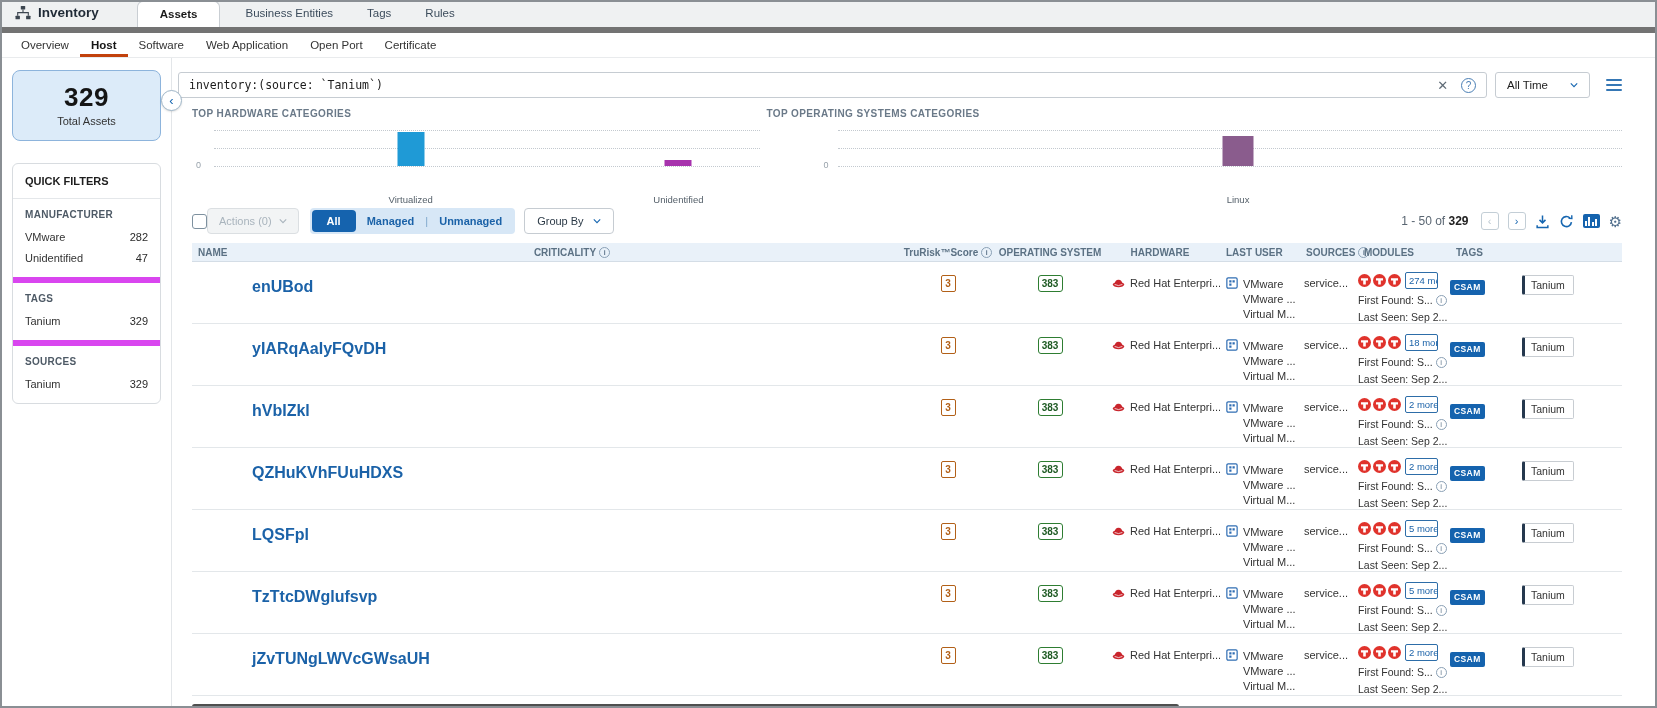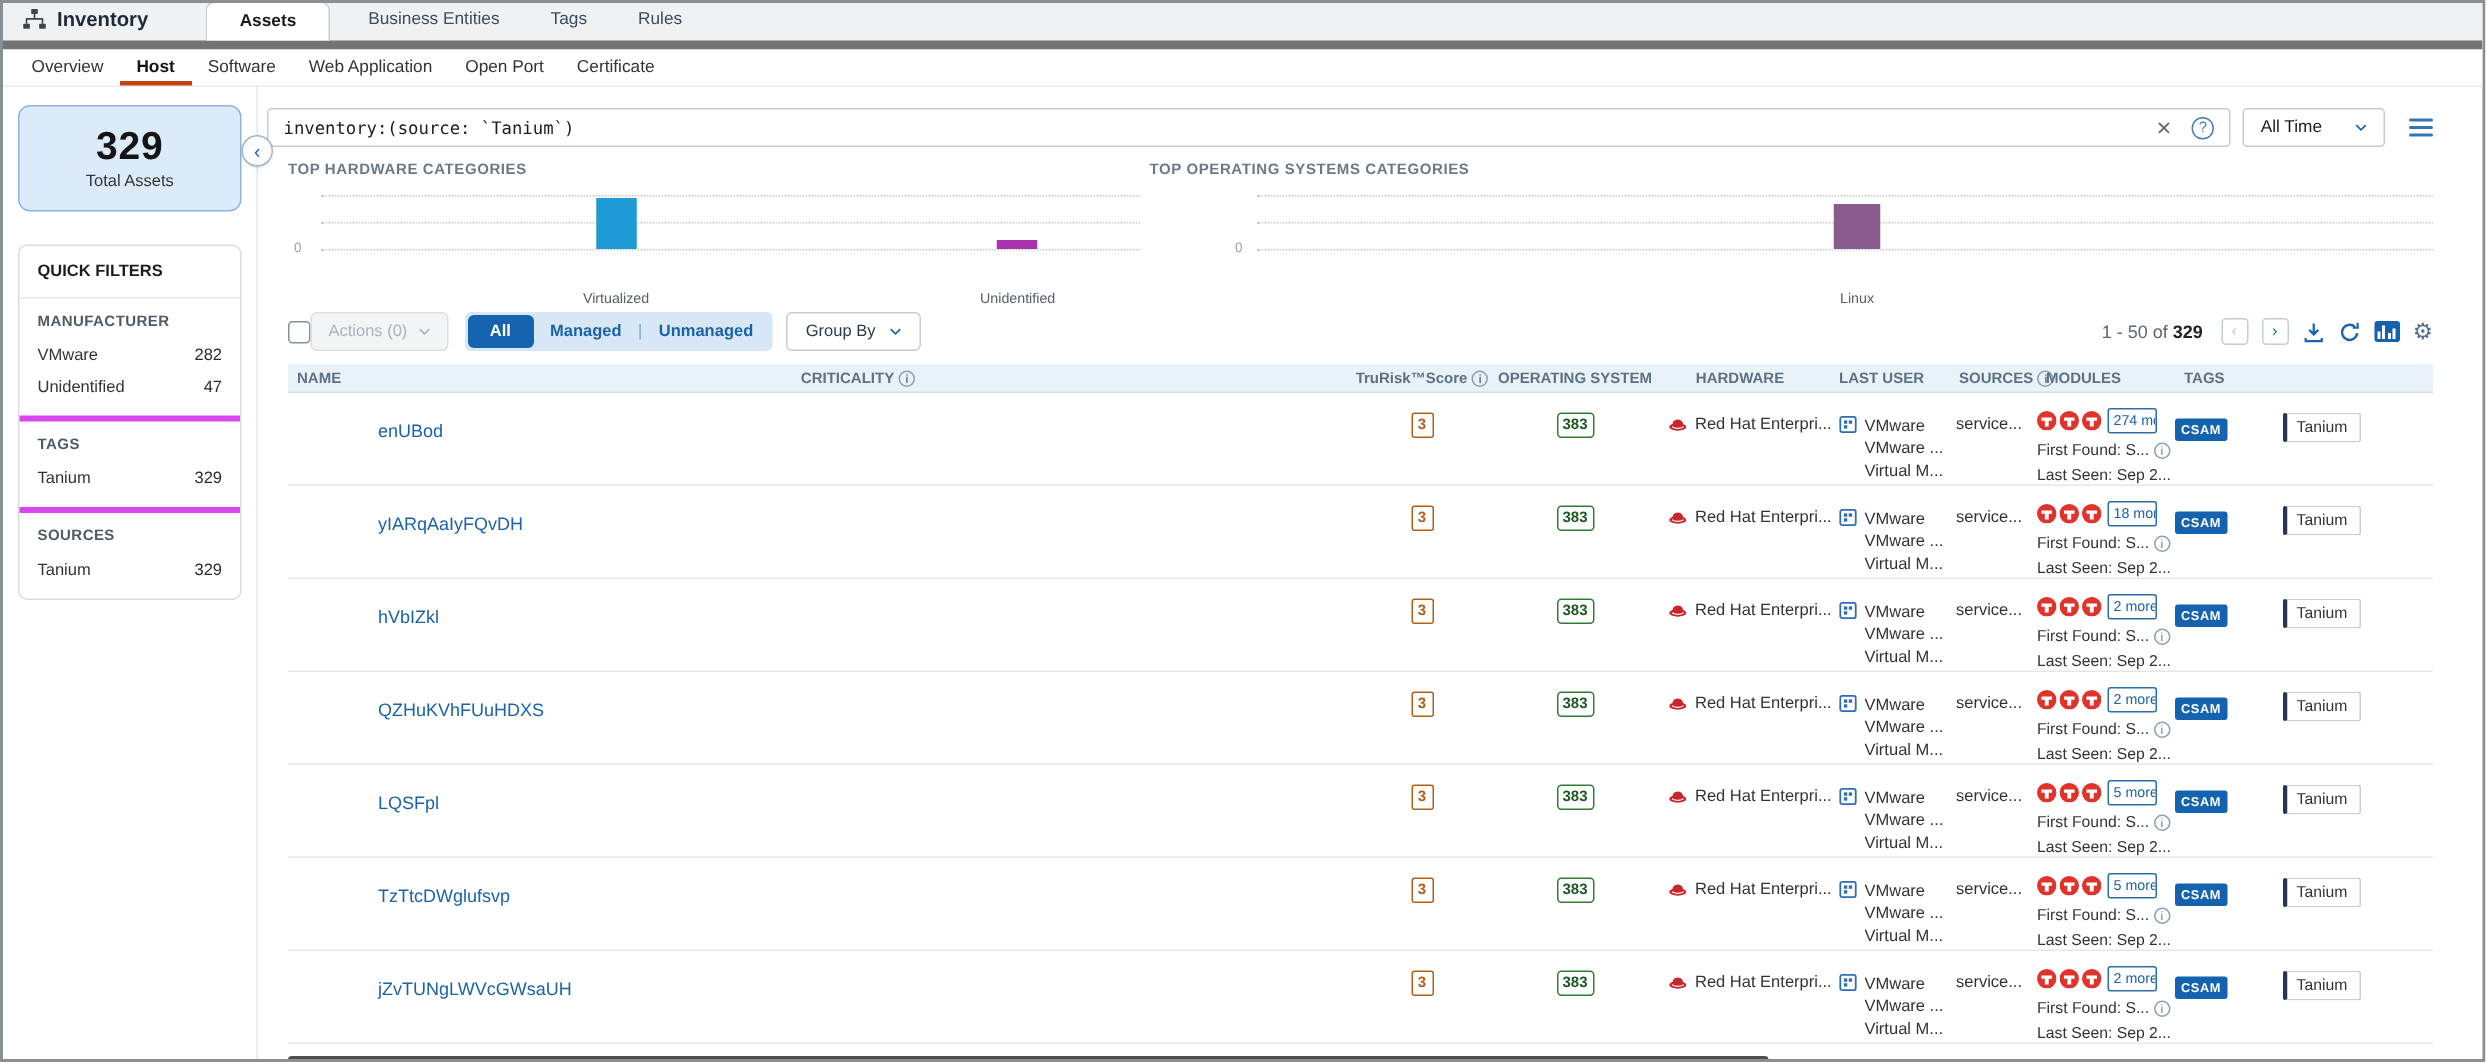--- a/index.html
+++ b/index.html
@@ -20,21 +20,21 @@
 
   
   .body { display:flex; height:650px; }
   .sidebar { width:170px; border-right:1px solid #e3e6e9; padding:12px 10px 0; position:relative; flex:none; }
   .total-card { background:#dcebf9; border:1px solid #8db4dc; border-radius:8px; text-align:center; padding:11px 0 13px; cursor:pointer; }
   .total-value { font-size:26px; font-weight:bold; color:#151515; letter-spacing:.5px; }
   .total-label { font-size:11px; color:#333; margin-top:2px; }
   .collapse-btn { position:absolute; right:-11px; top:32px; width:21px; height:21px; border-radius:50%; background:#fff; border:1px solid #9fb6c8; color:#1666b0; display:flex; align-items:center; justify-content:center; font-size:13px; z-index:3; cursor:pointer; box-shadow:0 1px 2px rgba(0,0,0,.12); }
   .filters-panel { margin-top:22px; border:1px solid #d8dce0; border-radius:6px; background:#fff; }
   .fp-title { padding:11px 12px; font-weight:bold; font-size:11px; color:#1d1d1d; border-bottom:1px solid #e4e7ea; }
-  .fp-group { padding:10px 12px 8px; border-bottom:4px solid #d946ef; }
+  .fp-group { padding:10px 12px 8px; border-bottom:6px solid #d946ef; }
   .fp-group:last-child { border-bottom:none; }
   .fp-group-title { font-size:10px; font-weight:bold; color:#4e5a66; letter-spacing:.3px; margin-bottom:7px; }
   .fp-item { display:flex; justify-content:space-between; font-size:11px; color:#333; padding:4px 0 5px; cursor:pointer; }
   .fp-count { color:#2b2b2b; }
 
   
   .main { flex:1; position:relative; padding:14px 0 0 6px; overflow:hidden; }
   .search-row { display:flex; align-items:center; margin-right:33px; }
   .search-box { flex:1; height:26px; border:1px solid #c6ccd2; border-radius:3px; background:#fff; display:flex; align-items:center; padding:0 10px; }
   .search-query { flex:1; font-family:"DejaVu Sans Mono", monospace; font-size:11.5px; color:#1c1c1c; }
@@ -84,21 +84,21 @@
   .table { margin:8px 33px 0 14px; position:relative; }
   .thead, .trow { display:grid; grid-template-columns:56px minmax(0,1fr) 104px 100px 120px 80px 58px 92px 66px 106px; }
   .thead { background:#e9f1f9; height:19px; align-items:center; border-bottom:1px solid #d4dde6; }
   .th { font-size:10px; font-weight:bold; color:#5b7184; white-space:nowrap; display:flex; align-items:center; gap:3px; cursor:pointer; }
   .th.c-center { justify-content:center; }
   .th.c-left { padding-left:6px; }
   .rows-viewport { height:440px; overflow:hidden; }
   .trow { height:62px; border-bottom:1px solid #e3e7ea; background:#fff; }
   .cell { overflow:hidden; }
   .name-cell { padding:16px 0 0 4px; }
-  .name-link { color:#1b62a8; font-weight:normal; font-size:12px; cursor:pointer; white-space:nowrap; }
+  .name-link { color:#1b62a8; font-weight:bold; font-size:16px; cursor:pointer; white-space:nowrap; }
   .crit-cell, .score-cell { display:flex; justify-content:center; align-items:flex-start; padding-top:13px; }
   .crit-box { min-width:15px; height:17px; line-height:15px; text-align:center; border:1px solid #b26018; color:#b26018; border-radius:2px; font-size:10px; font-weight:bold; padding:0 2px; }
   .score-box { min-width:25px; height:17px; line-height:15px; text-align:center; border:1px solid #2e7d32; color:#1e5a23; border-radius:3px; font-size:10px; font-weight:bold; padding:0 2px; }
   .os-cell { padding:15px 0 0 12px; display:flex; gap:5px; align-items:flex-start; }
   .os-text { font-size:11px; color:#333; white-space:nowrap; }
   .hw-cell { padding:15px 0 0 6px; display:flex; gap:5px; align-items:flex-start; }
   .hw-lines { font-size:11px; color:#333; line-height:15px; white-space:nowrap; }
   .user-cell { padding:15px 0 0 4px; font-size:11px; color:#333; white-space:nowrap; }
   .src-cell { padding-top:10px; }
   .src-icons { display:flex; align-items:center; gap:2px; }

